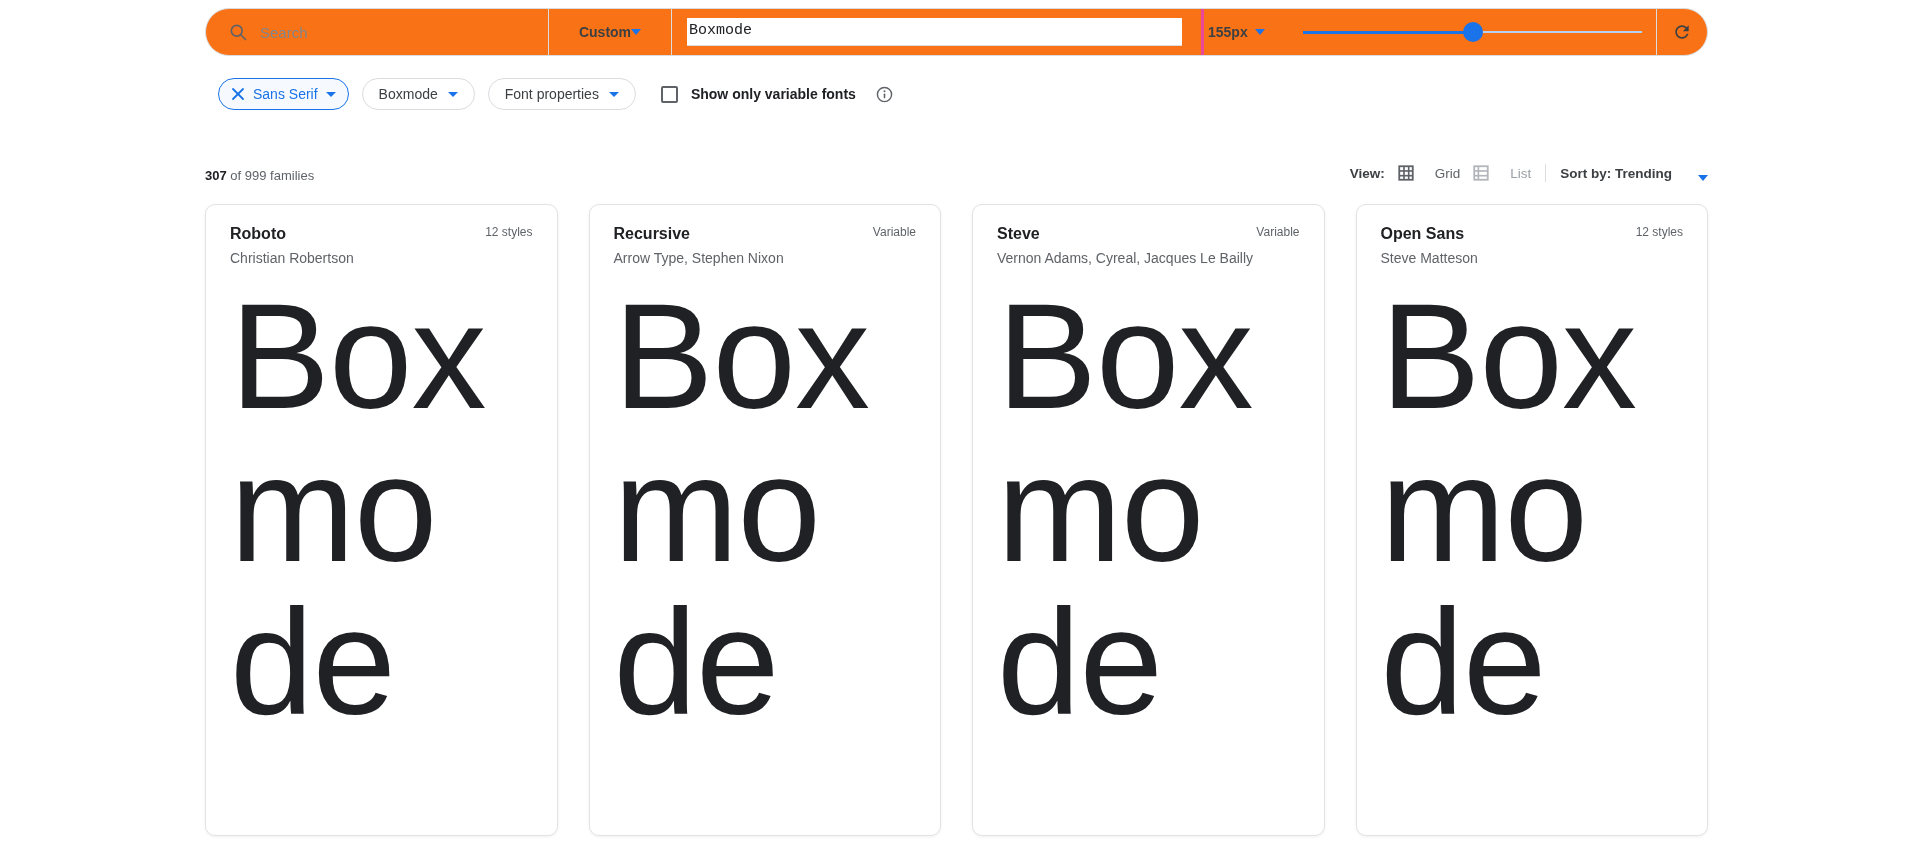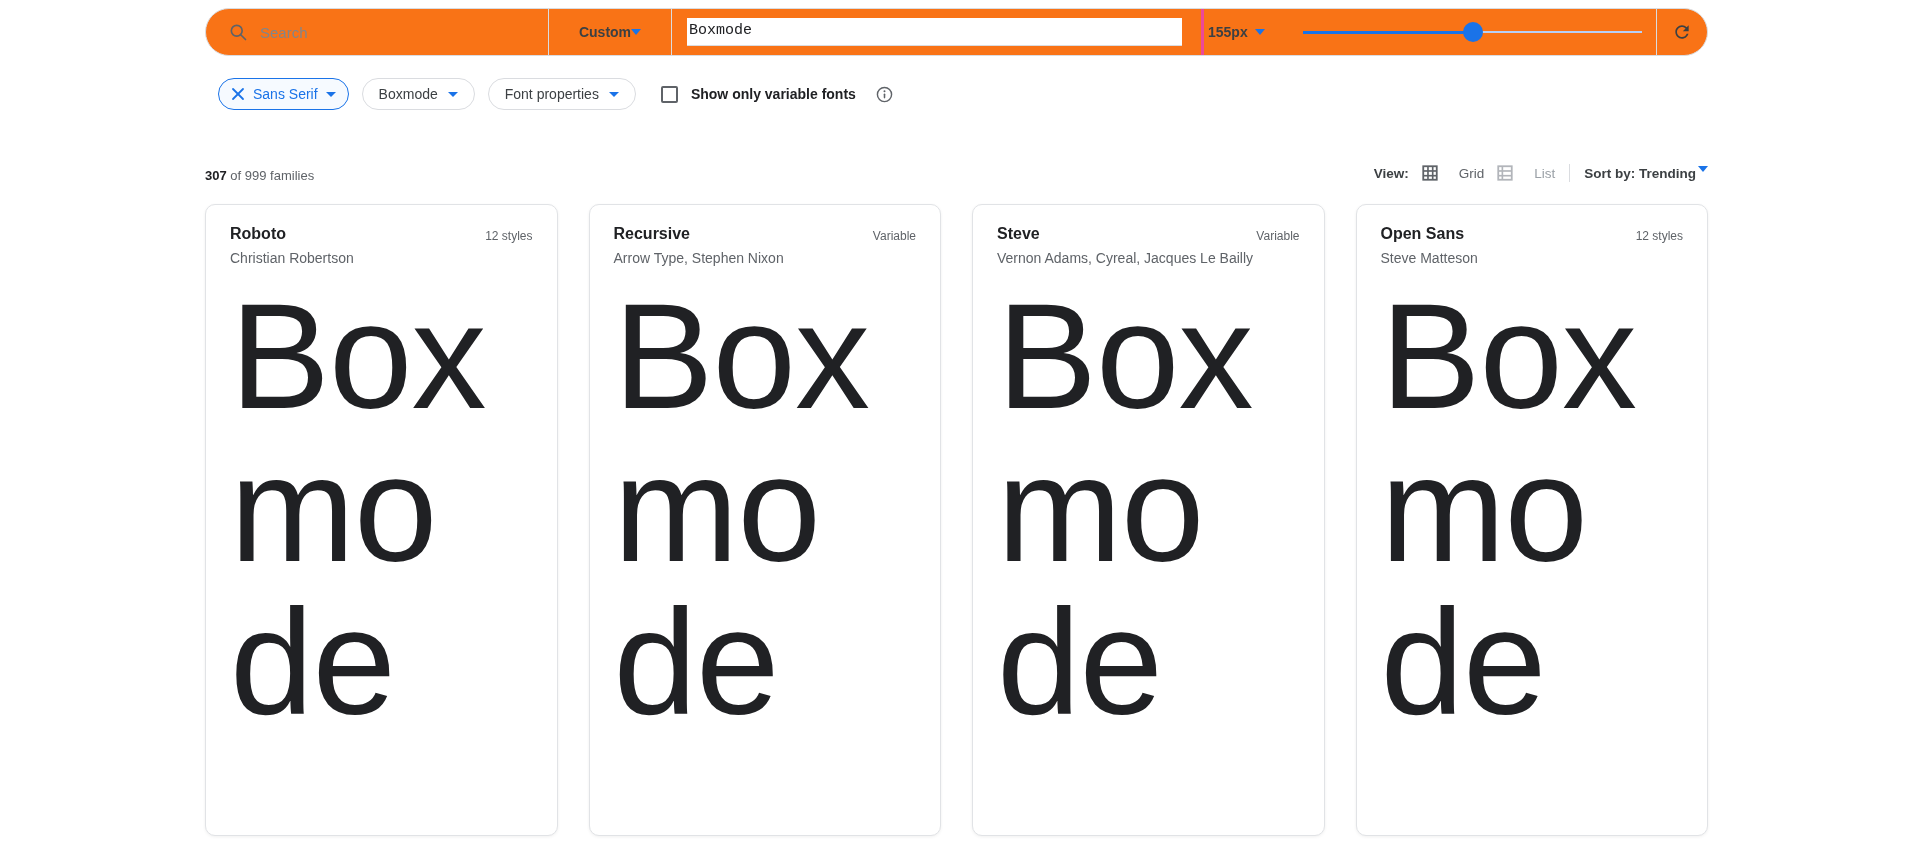--- a/index.html
+++ b/index.html
@@ -52,29 +52,29 @@
   
   .results { position:absolute; left:205px; top:168px; font-size:13px; color:#5f6368; }
   .results b { color:#202124; }
   .viewbar { position:absolute; right:212px; top:164px; display:flex; align-items:center;
              font-size:13.5px; color:#3c4043; font-weight:bold; }
   .viewbar .vlabel { margin-right:12px; }
   .viewbtn { display:flex; align-items:center; gap:20px; cursor:pointer; font-weight:normal; }
   .viewbtn.grid { color:#5f6368; margin-right:12px; }
   .viewbtn.list { color:#9aa0a6; }
   .vdivider { width:1px; height:18px; background:#dadce0; margin:0 14px; }
-  .sortbtn { display:flex; align-items:flex-start; gap:2px; cursor:pointer; }
+  .sortbtn { display:flex; align-items:flex-end; gap:26px; cursor:pointer; }
 
   
   .cards { position:absolute; left:205px; top:204px; width:1503px;
            display:grid; grid-template-columns:repeat(4,1fr); gap:31px; }
   .card { height:632px; background:#fff; border:1px solid #e1e3e6; border-radius:10px;
           padding:20px 24px; box-shadow:0 1px 3px rgba(60,64,67,.08); cursor:pointer;
           overflow:hidden; }
-  .card-head { display:flex; justify-content:space-between; align-items:flex-end; }
+  .card-head { display:flex; justify-content:space-between; align-items:flex-start; }
   .card-title { font-size:16px; font-weight:bold; color:#202124; }
   .card-badge { font-size:12px; color:#5f6368; }
   .card-designer { font-size:14px; color:#5f6368; margin-top:7px; }
   .card-preview { margin-top:14px; font-size:150px; line-height:1.02; color:#202124;
                   white-space:pre-line; letter-spacing:-1px; }
 
   svg { display:block; }
 </style>
 </head>
 <body>

